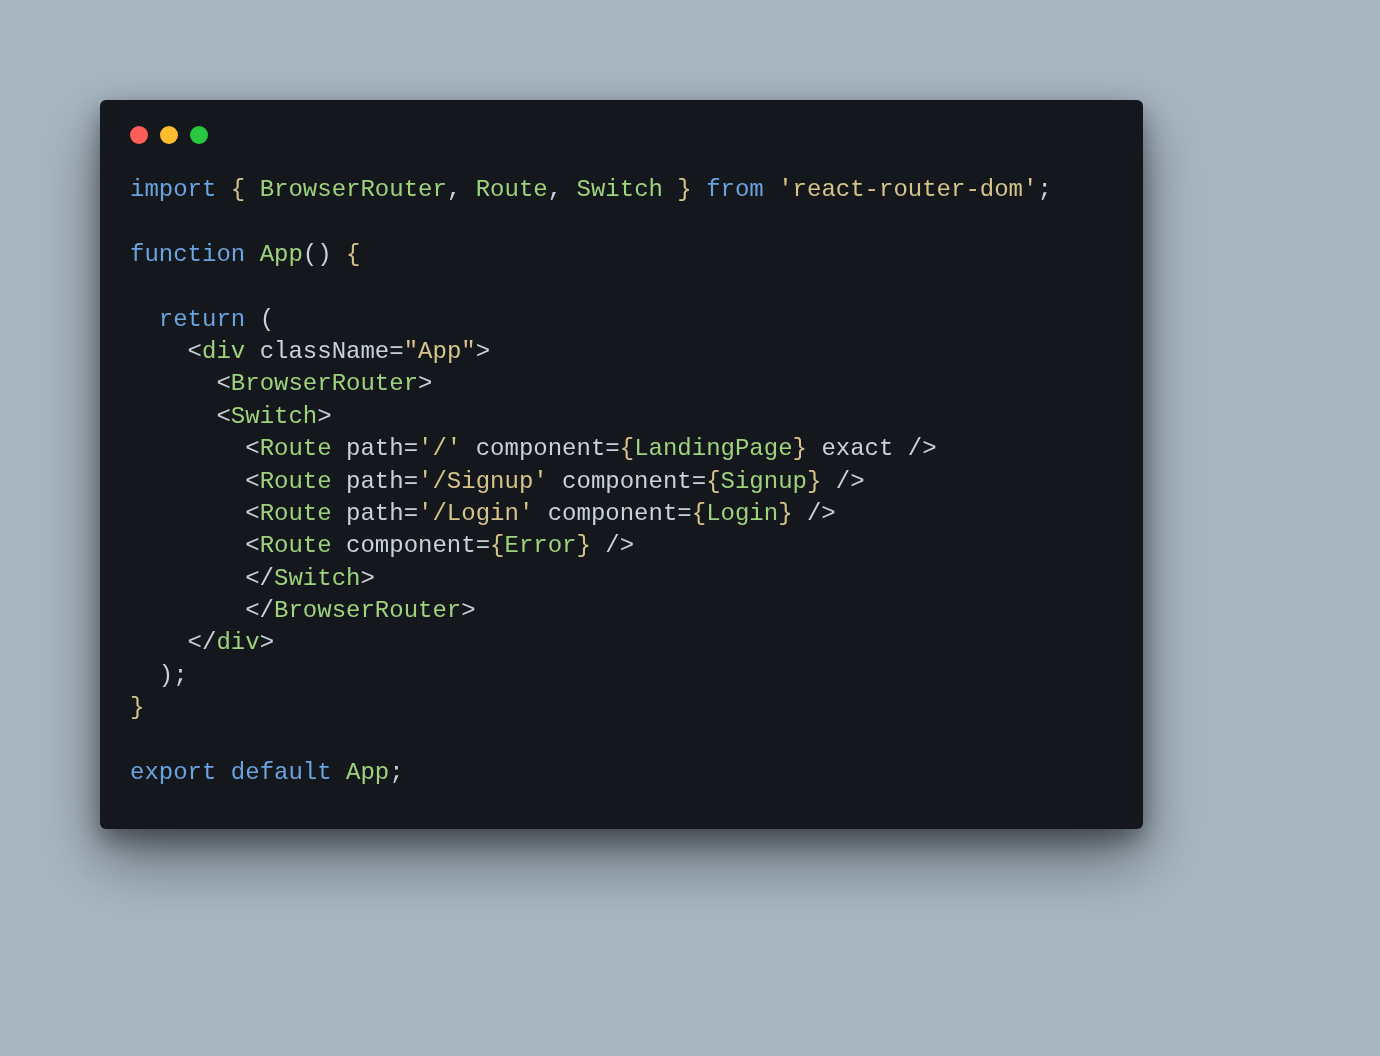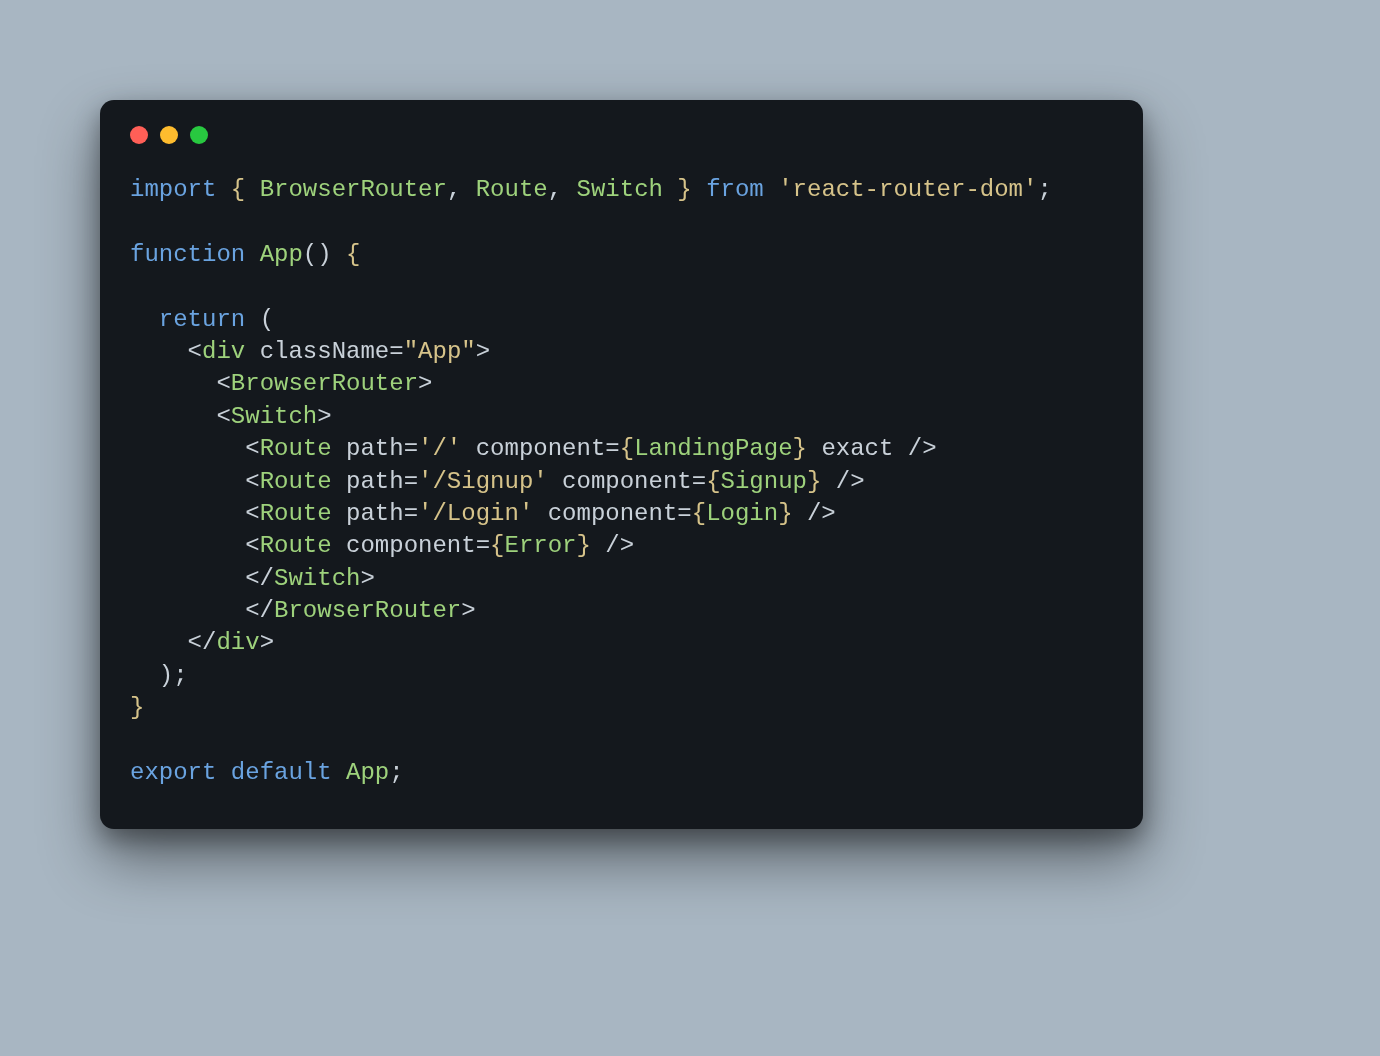--- a/index.html
+++ b/index.html
@@ -14,21 +14,21 @@
     width: 1380px;
     height: 1056px;
     position: relative;
   }
   .window {
     position: absolute;
     left: 100px;
     top: 100px;
     width: 1043px;
     background: #14181d;
-    border-radius: 14px;
+    border-radius: 6px;
     box-shadow: 0 30px 60px rgba(0,0,0,0.45), 0 10px 25px rgba(0,0,0,0.35);
     padding: 26px 30px 40px 30px;
     box-sizing: border-box;
   }
   .dots {
     display: flex;
     gap: 12px;
     margin-bottom: 30px;
   }
   .dot {

